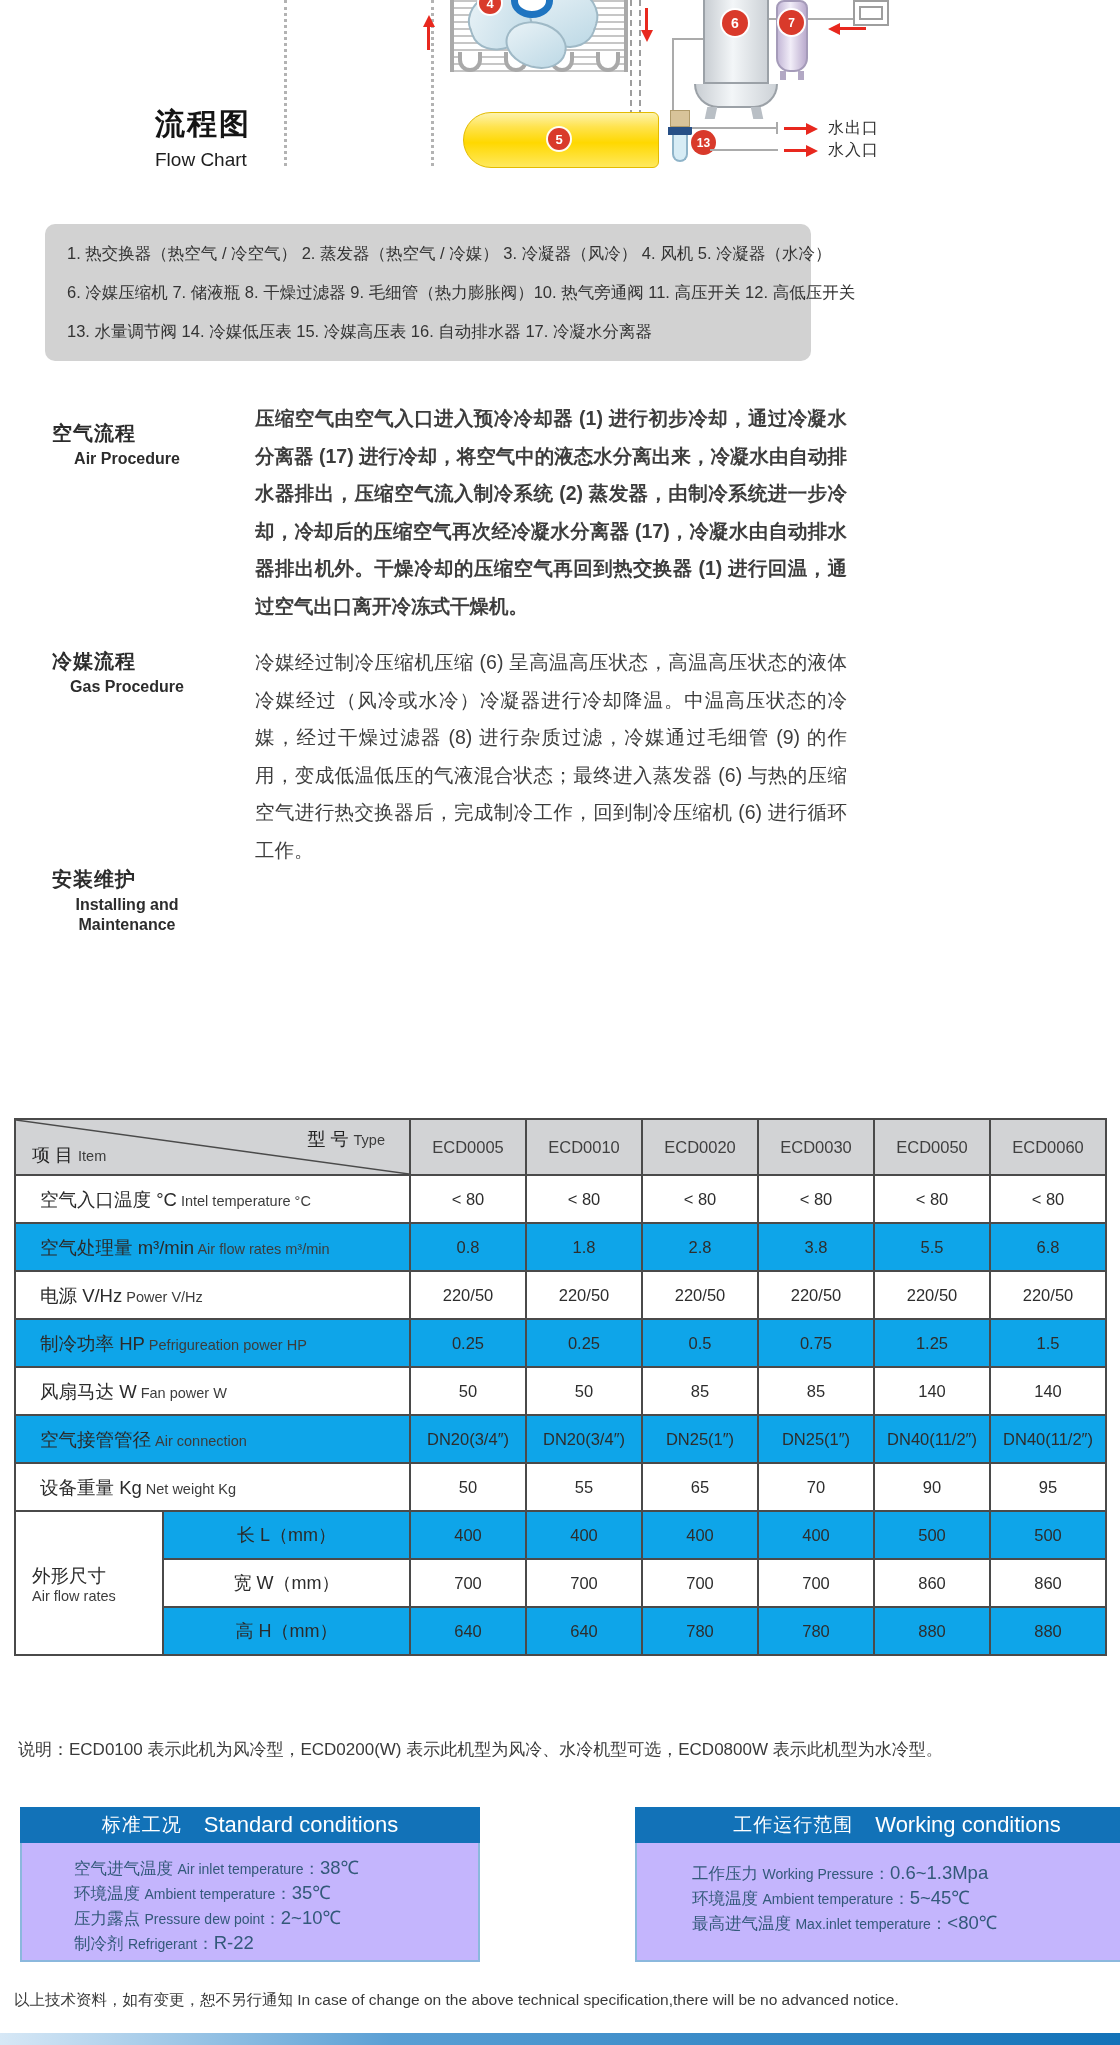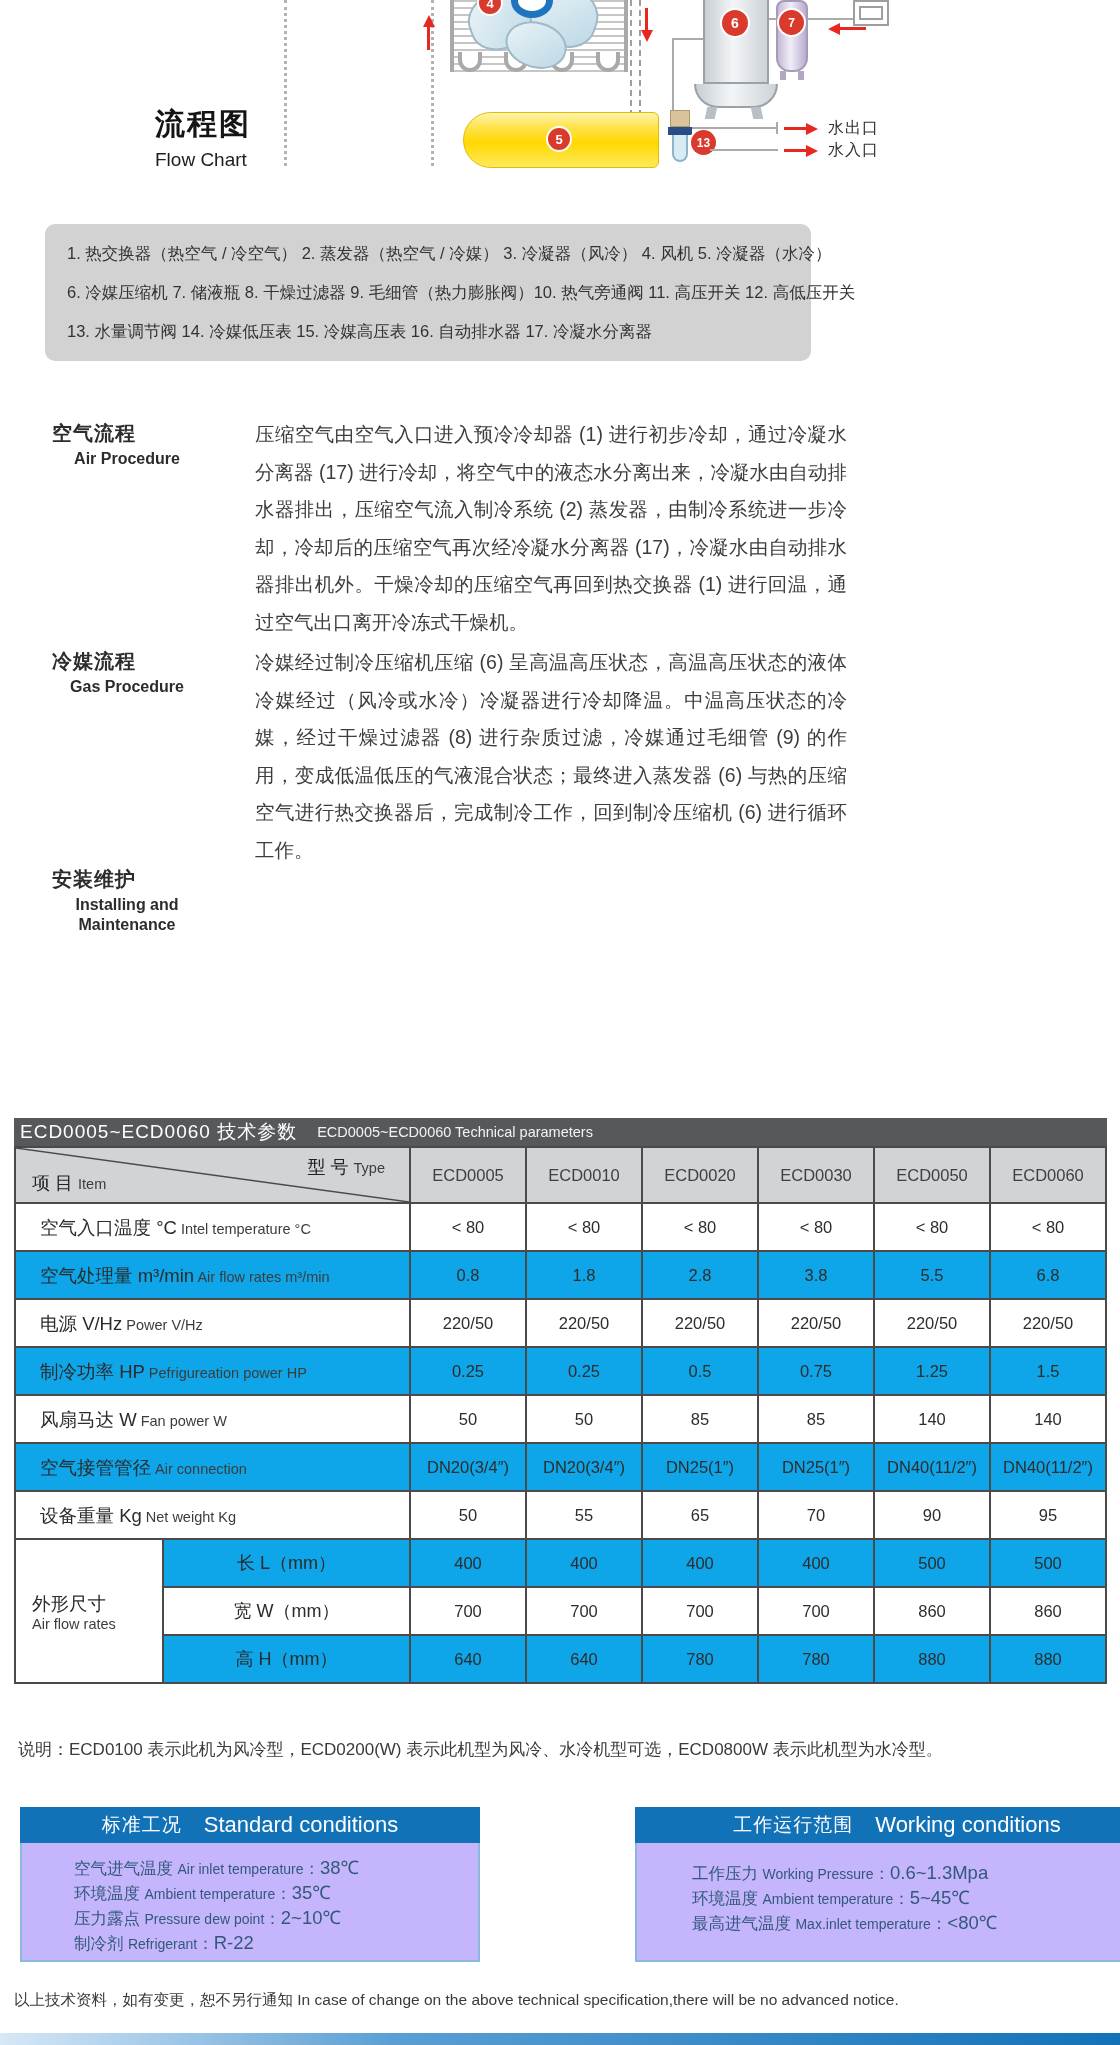--- a/index.html
+++ b/index.html
@@ -187,38 +187,34 @@
   <div class="legend">
     <div class="legend-line">1. 热交换器（热空气 / 冷空气）  2. 蒸发器（热空气 / 冷媒）  3. 冷凝器（风冷）  4. 风机  5. 冷凝器（水冷）</div>
     <div class="legend-line">6. 冷媒压缩机  7. 储液瓶  8. 干燥过滤器  9. 毛细管（热力膨胀阀）10. 热气旁通阀  11. 高压开关  12. 高低压开关</div>
     <div class="legend-line">13. 水量调节阀  14. 冷媒低压表 15. 冷媒高压表  16. 自动排水器  17. 冷凝水分离器</div>
   </div>
 
   <div class="sec-head" style="top:420px;">
     <div class="zh">空气流程</div>
     <div class="en">Air Procedure</div>
   </div>
-  <div class="sec-body" style="top:416px;">压缩空气由空气入口进入预冷冷却器 (1) 进行初步冷却，通过冷凝水分离器 (17) 进行冷却，将空气中的液态水分离出来，冷凝水由自动排水器排出，压缩空气流入制冷系统 (2) 蒸发器，由制冷系统进一步冷却，冷却后的压缩空气再次经冷凝水分离器 (17)，冷凝水由自动排水器排出机外。干燥冷却的压缩空气再回到热交换器 (1) 进行回温，通过空气出口离开冷冻式干燥机。</div>
+  <div class="sec-body" style="top:400px;font-weight:bold;">压缩空气由空气入口进入预冷冷却器 (1) 进行初步冷却，通过冷凝水分离器 (17) 进行冷却，将空气中的液态水分离出来，冷凝水由自动排水器排出，压缩空气流入制冷系统 (2) 蒸发器，由制冷系统进一步冷却，冷却后的压缩空气再次经冷凝水分离器 (17)，冷凝水由自动排水器排出机外。干燥冷却的压缩空气再回到热交换器 (1) 进行回温，通过空气出口离开冷冻式干燥机。</div>
 
   <div class="sec-head" style="top:648px;">
     <div class="zh">冷媒流程</div>
     <div class="en">Gas Procedure</div>
   </div>
   <div class="sec-body" style="top:644px;">冷媒经过制冷压缩机压缩 (6) 呈高温高压状态，高温高压状态的液体冷媒经过（风冷或水冷）冷凝器进行冷却降温。中温高压状态的冷媒，经过干燥过滤器 (8) 进行杂质过滤，冷媒通过毛细管 (9) 的作用，变成低温低压的气液混合状态；最终进入蒸发器 (6) 与热的压缩空气进行热交换器后，完成制冷工作，回到制冷压缩机 (6) 进行循环工作。</div>
 
   <div class="sec-head" style="top:866px;">
     <div class="zh">安装维护</div>
     <div class="en">Installing and Maintenance</div>
   </div>
 
   <div class="spec-wrap">
-    <div class="spec-titlebar">
-      <span class="zh">ECD0005~ECD0060 技术参数</span>
-      <span class="en">ECD0005~ECD0060 Technical parameters</span>
-    </div>
     <table class="spec">
       <colgroup>
         <col style="width:148px">
           <col style="width:247px">
         <col>
           <col>
           <col>
           <col>
           <col>
           <col>

